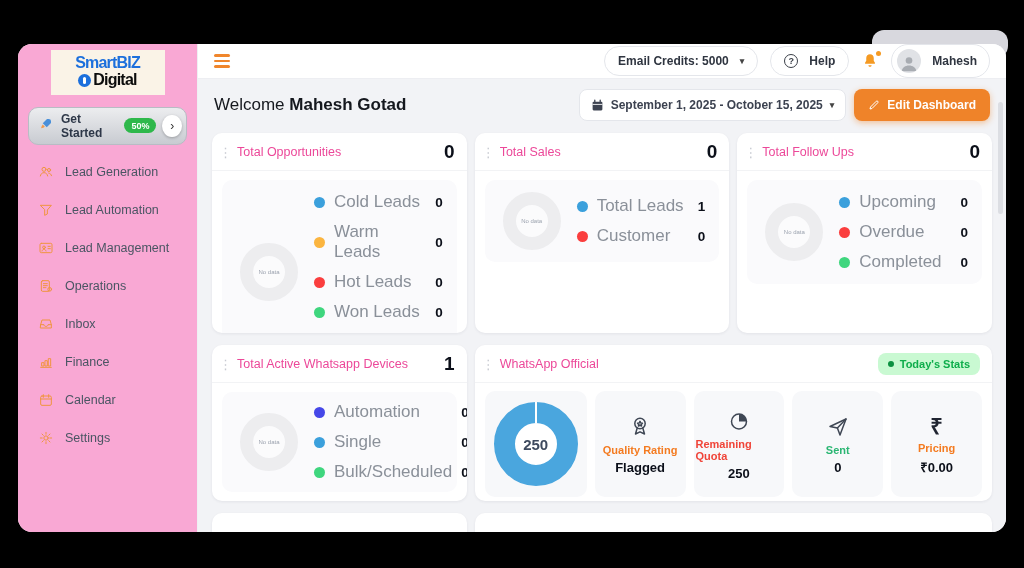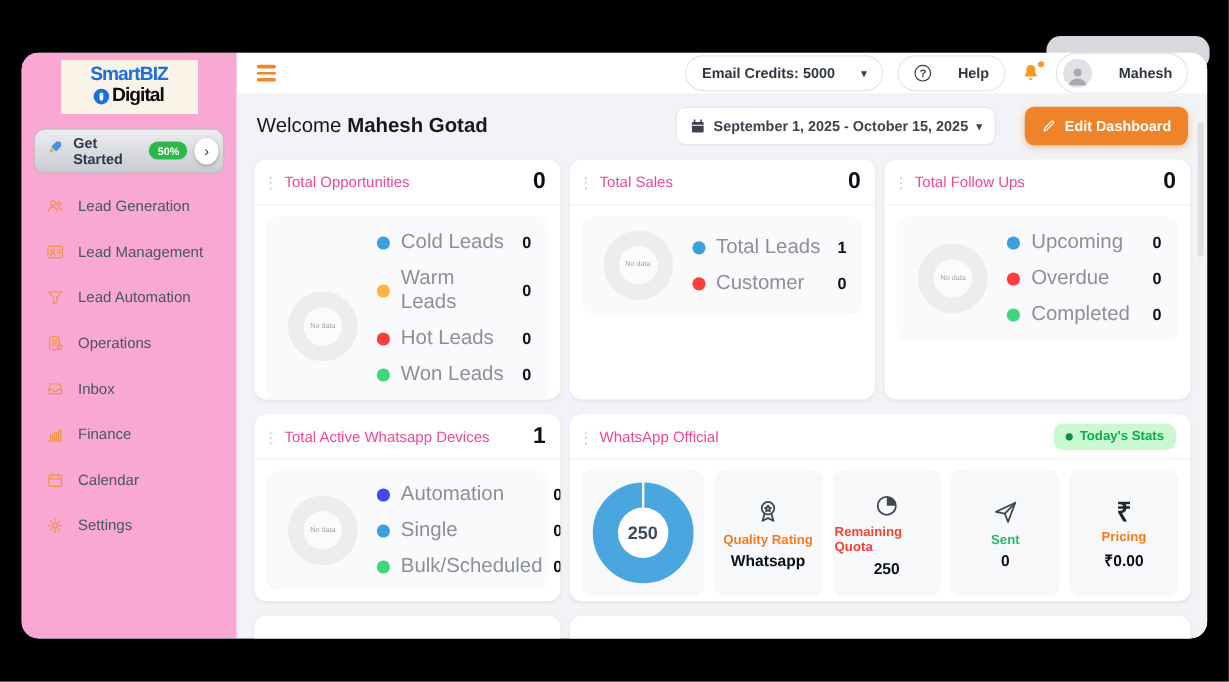--- a/index.html
+++ b/index.html
@@ -43,38 +43,38 @@
     stroke-width:1.5; stroke-linecap:round; stroke-linejoin:round; }
 
   
   .main { flex:1; display:flex; flex-direction:column; background:#F2F3F6; position:relative; min-width:0; }
   .main-topstrip { height:5px; background:#ECECF4; }
   .topbar { height:50px; background:#fff; display:flex; align-items:center; padding:0 16px;
     border-bottom:1px solid #EDEEF2; }
   .hamburger { display:flex; flex-direction:column; gap:3px; cursor:pointer; }
   .hamburger i { width:16px; height:2.5px; background:#F0862C; border-radius:2px; }
   .topbar-right { margin-left:auto; display:flex; align-items:center; gap:12px; }
-  .pill { display:flex; align-items:center; gap:22px; background:#fff; border:1px solid #E4E6EB;
+  .pill { display:flex; align-items:center; gap:11px; background:#fff; border:1px solid #E4E6EB;
     border-radius:999px; padding:7px 13px; font-size:12px; font-weight:600; color:#2F3540;
     cursor:pointer; font-family:inherit; }
   .caret { font-size:9px; color:#444; }
   .q-icon { width:14px; height:14px; border:1.4px solid #3A3F48; border-radius:50%; font-size:9px;
     display:flex; align-items:center; justify-content:center; font-weight:700; color:#3A3F48; }
   .bell { position:relative; cursor:pointer; display:flex; }
   .bell-dot { position:absolute; top:-1px; right:-2px; width:5px; height:5px; border-radius:50%;
     background:#F59A23; }
   .user-pill { padding:4px 12px 4px 5px; }
   .avatar { width:24px; height:24px; border-radius:50%; background:#E0E2E6; overflow:hidden;
     display:flex; align-items:flex-end; justify-content:center; }
 
   .content { padding:8px 14px 0; flex:1; }
   .welcome-row { display:flex; align-items:center; height:36px; margin:0 2px 10px; }
   .welcome { font-size:17px; color:#15181E; font-weight:400; }
   .welcome b { font-weight:700; }
-  .hdr-right { margin-left:auto; display:flex; gap:24px; align-items:center; }
+  .hdr-right { margin-left:auto; display:flex; gap:8px; align-items:center; }
   .date-pill { background:#fff; border:1px solid #E4E6EB; border-radius:8px; padding:8px 11px;
     font-size:12px; font-weight:600; color:#3C4250; display:flex; gap:7px; align-items:center;
     cursor:pointer; font-family:inherit; }
   .edit-btn { background:#EF8329; color:#fff; border:none; border-radius:8px; padding:9px 14px;
     font-size:12px; font-weight:700; display:flex; gap:7px; align-items:center; cursor:pointer;
     box-shadow:0 2px 6px rgba(239,131,41,.45); font-family:inherit; }
 
   .grid { display:grid; grid-template-columns:repeat(3,1fr); gap:8px; margin-bottom:12px; }
   .span2 { grid-column: span 2; }
   .card { background:#fff; border-radius:10px; box-shadow:0 1px 3px rgba(25,30,50,.07);
@@ -156,34 +156,34 @@
               <circle cx="16.5" cy="9" r="2.3"></circle>
               <path d="M3.5 18c.5-3 2.5-5 5.5-5s5 2 5.5 5"></path>
               <path d="M16 13.6c2.2.3 3.7 1.7 4.2 3.9"></path>
             </svg>
         </span>
         <span>Lead Generation</span>
       </div>
       <div class="nav-item">
         <span class="nav-icon">
           <svg viewBox="0 0 24 24">
+              <path d="M4 5h16l-6 7v6l-4 2v-8z"></path>
+            </svg>
+        </span>
+        <span>Lead Automation</span>
+      </div>
+      <div class="nav-item">
+        <span class="nav-icon">
+          <svg viewBox="0 0 24 24">
               <rect x="3" y="5" width="18" height="14" rx="2"></rect>
               <circle cx="9" cy="11" r="2"></circle>
               <path d="M6 16.5c.4-1.6 1.6-2.4 3-2.4s2.6.8 3 2.4M15 9.5h3.5M15 13h3.5"></path>
             </svg>
         </span>
         <span>Lead Management</span>
-      </div>
-      <div class="nav-item">
-        <span class="nav-icon">
-          <svg viewBox="0 0 24 24">
-              <path d="M4 5h16l-6 7v6l-4 2v-8z"></path>
-            </svg>
-        </span>
-        <span>Lead Automation</span>
       </div>
       <div class="nav-item">
         <span class="nav-icon">
           <svg viewBox="0 0 24 24">
               <rect x="5" y="4" width="12" height="16" rx="2"></rect>
               <path d="M8 8.5h6M8 11.5h6M8 14.5h4"></path>
               <circle cx="17.5" cy="17" r="2.8"></circle>
             </svg>
         </span>
         <span>Operations</span>
@@ -444,21 +444,21 @@
             </div>
             <div class="stat-tile">
               <span class="stat-icon">
                 <svg viewBox="0 0 24 24">
                     <circle cx="12" cy="8.5" r="5.2"></circle>
                     <path d="M12 6.4l.75 1.5 1.7.25-1.2 1.2.3 1.7-1.55-.8-1.55.8.3-1.7-1.2-1.2 1.7-.25z"></path>
                     <path d="M9.2 13l-1.7 6 4.5-2.2 4.5 2.2-1.7-6"></path>
                   </svg>
               </span>
               <span class="stat-label" style="color: rgb(244, 123, 32);">Quality Rating</span>
-              <span class="stat-value">Whatsapp</span>
+              <span class="stat-value">Flagged</span>
             </div>
             <div class="stat-tile">
               <span class="stat-icon">
                 <svg viewBox="0 0 24 24">
                     <circle cx="12" cy="12.5" r="7.5"></circle>
                     <path d="M12 12.5V5a7.5 7.5 0 0 1 7.5 7.5z" fill="#3F4754" stroke="none"></path>
                   </svg>
               </span>
               <span class="stat-label" style="color: rgb(240, 68, 56);">Remaining Quota</span>
               <span class="stat-value">250</span>

